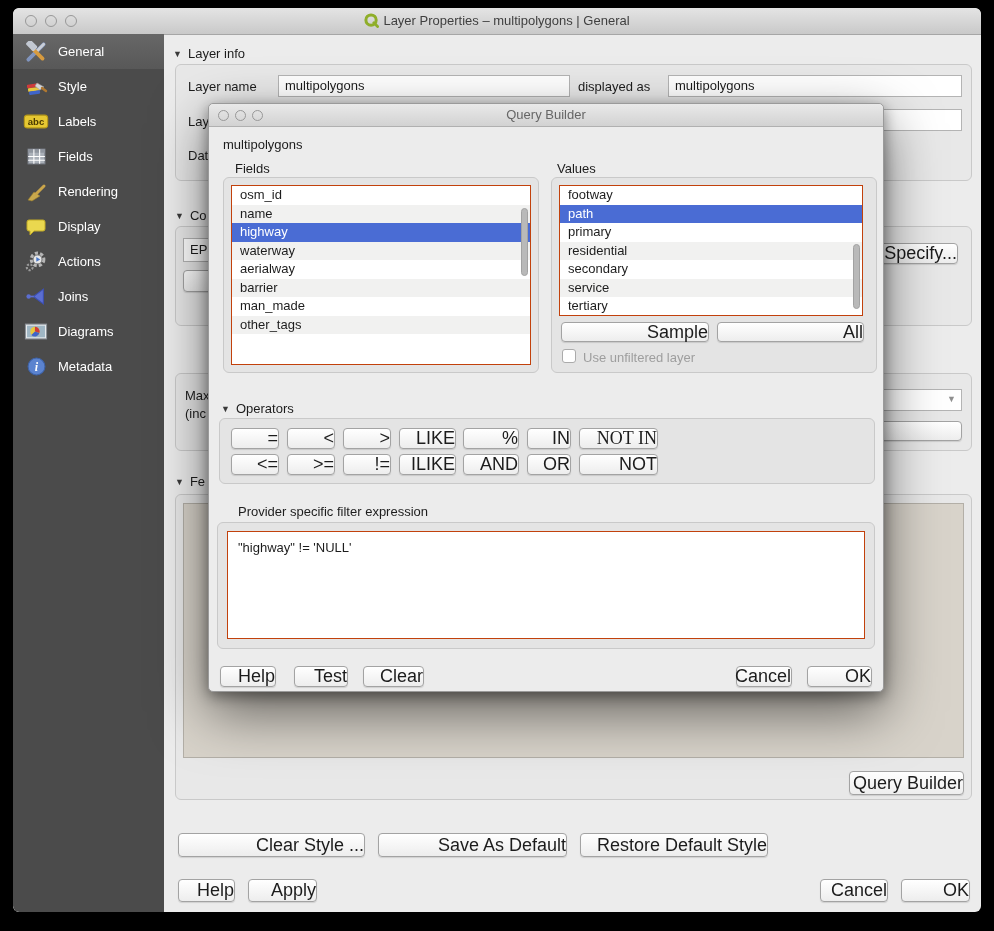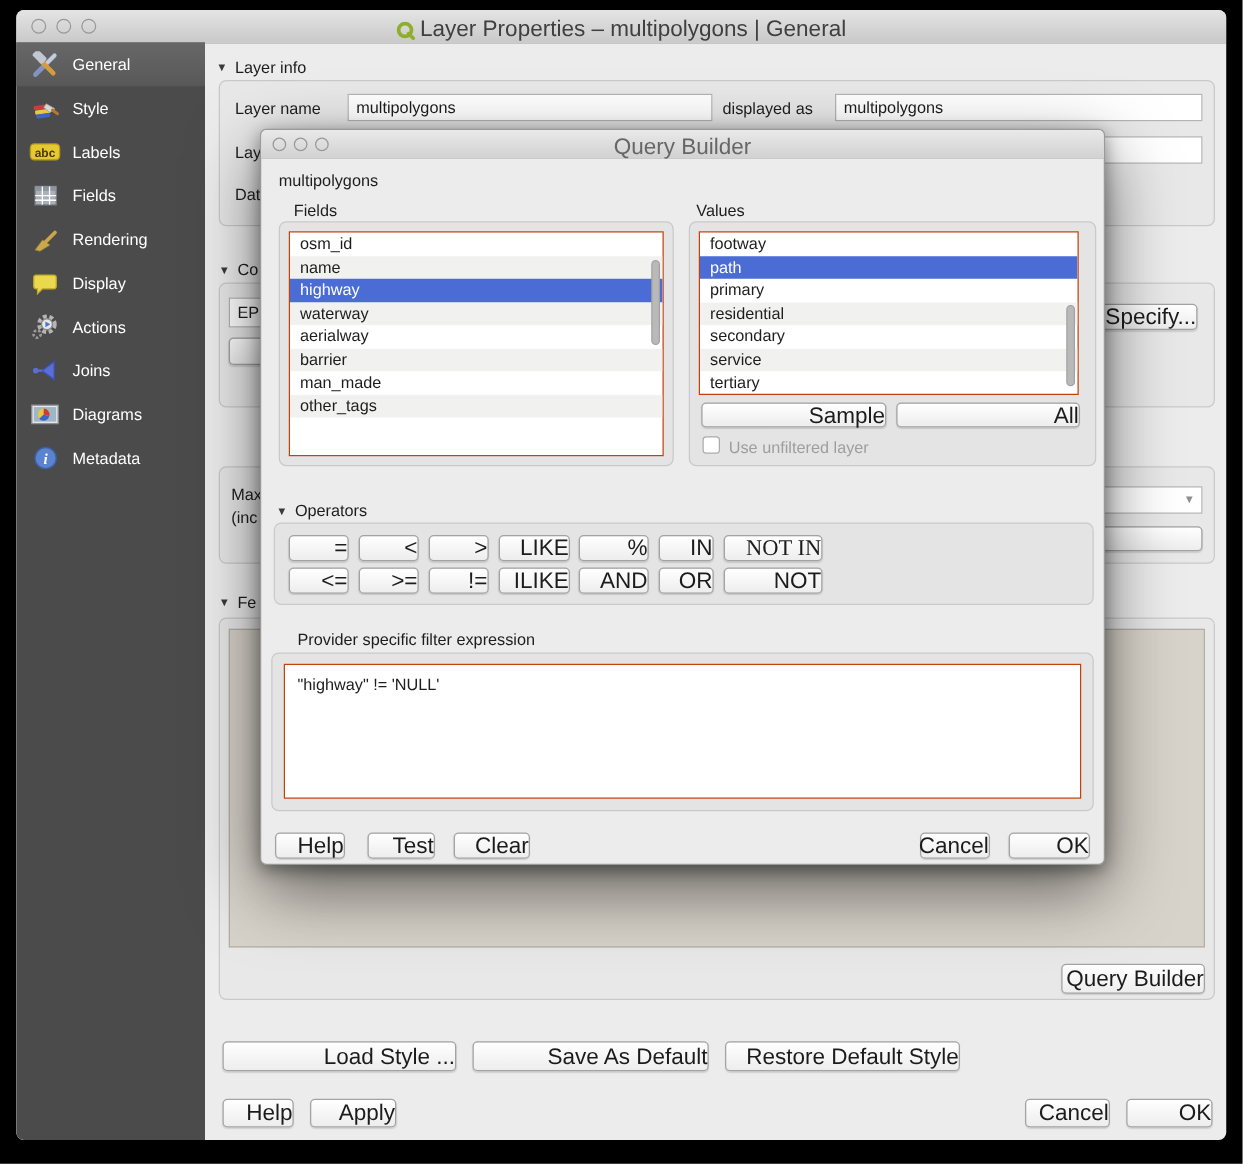--- a/index.html
+++ b/index.html
@@ -6,21 +6,21 @@
   body{width:994px;height:931px;background:#000;position:relative;overflow:hidden;
        font-family:"Liberation Sans","DejaVu Sans",sans-serif;font-size:13px;color:#1d1d1d;
        -webkit-font-smoothing:antialiased;}
   .abs{position:absolute;}
   
   #window{left:13px;top:8px;width:968px;height:904px;background:#ececec;border-radius:6px;overflow:hidden;}
   #titlebar{left:0;top:0;width:968px;height:26px;background:linear-gradient(#e4e4e4,#c9c9c9);
             border-bottom:1px solid #a6a6a6;border-radius:6px 6px 0 0;}
   .lights{display:flex;gap:8px;position:absolute;left:12px;top:7px;}
   .light{width:12px;height:12px;border-radius:50%;border:1px solid #989898;background:transparent;box-sizing:border-box;}
-  .tb-title{position:absolute;left:0;right:0;top:5px;text-align:center;color:#3f3f3f;font-size:18px;}
+  .tb-title{position:absolute;left:0;right:0;top:5px;text-align:center;color:#3f3f3f;font-size:13px;}
   .tb-title svg{vertical-align:-3px;margin-right:4px;}
   
   #sidebar{left:0;top:26px;width:151px;height:878px;background:#4b4b4b;border-radius:0 0 0 6px;}
   .side-item{display:flex;align-items:center;height:35px;color:#fff;gap:9px;padding-left:10px;cursor:default;}
   .side-item.selected{background:linear-gradient(#676767,#585858);}
   .side-icon{width:26px;display:flex;justify-content:center;}
   
   .group{background:#e8e8e8;border:1px solid #c9c9c9;border-radius:6px;box-sizing:border-box;}
   .field{background:#fff;border:1px solid #b4b4b4;box-sizing:border-box;padding:2px 6px;line-height:16px;}
   .btn{background:linear-gradient(#ffffff,#ededed);border:1px solid #a3a3a3;border-radius:4px;
@@ -200,21 +200,21 @@
   <div class="abs btn" style="left:857px;top:413px;width:92px;height:20px;"></div>
 
   <div class="abs disc" style="left:162px;top:466px;"><span>Fe</span></div>
   <div class="abs group" style="left:162px;top:486px;width:797px;height:306px;"></div>
   <div class="abs beige" style="left:170px;top:495px;width:781px;height:255px;"></div>
   <div class="abs btn" style="left:836px;top:763px;width:115px;height:24px;">
       <span>Query Builder</span>
     </div>
 
   <div class="abs btn" style="left:165px;top:825px;width:187px;height:24px;">
-      <span>Load Style ...</span>
+      <span>Clear Style ...</span>
     </div>
   <div class="abs btn" style="left:365px;top:825px;width:189px;height:24px;">
       <span>Save As Default</span>
     </div>
   <div class="abs btn" style="left:567px;top:825px;width:188px;height:24px;">
       <span>Restore Default Style</span>
     </div>
 
   <div class="abs btn" style="left:165px;top:871px;width:57px;height:23px;">
       <span>Help</span>

